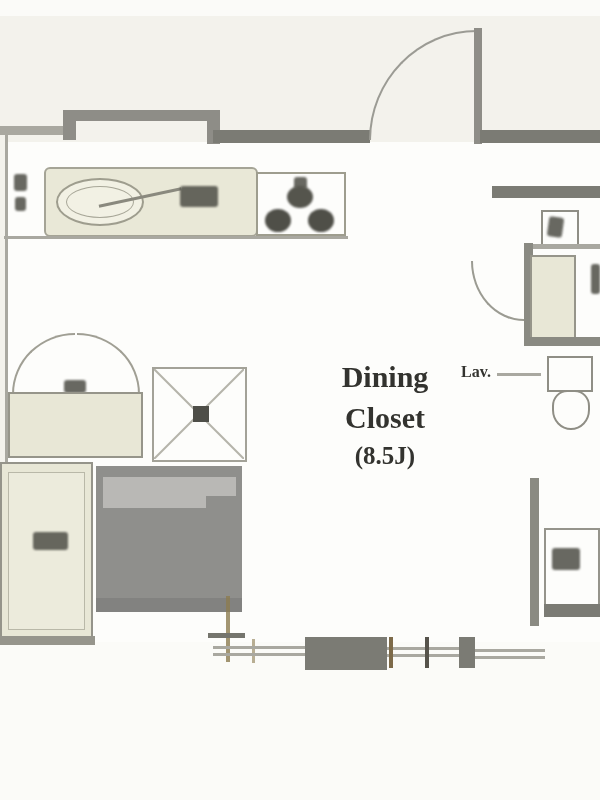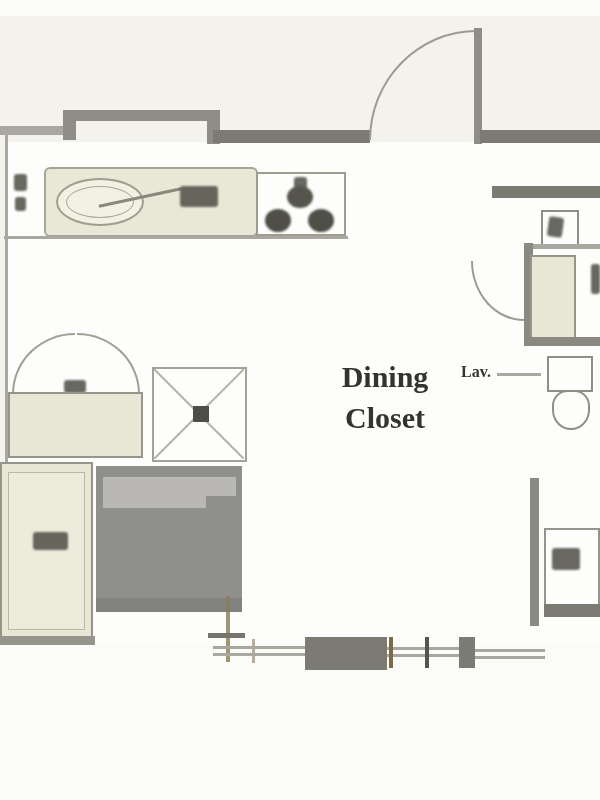--- a/index.html
+++ b/index.html
@@ -104,20 +104,21 @@
   <div class="abs wallthin" style="left:387px;top:654px;width:74px;height:2.5px;"></div>
   <div class="abs" style="left:389px;top:637px;width:4px;height:31px;background:#7d6a49;"></div>
   <div class="abs" style="left:425px;top:637px;width:4px;height:31px;background:#56534b;"></div>
   <div class="abs wall" style="left:459px;top:637px;width:16px;height:31px;"></div>
   <div class="abs wallthin" style="left:475px;top:649px;width:70px;height:2.5px;"></div>
   <div class="abs wallthin" style="left:475px;top:656px;width:70px;height:2.5px;"></div>
 
   <div class="abs lbl" style="left:290px;top:356px;width:190px;font-size:30px;line-height:1.38;">
     <div>Dining</div>
     <div>Closet</div>
+    <div style="font-size:25px;">(8.5J)</div>
   </div>
   <div class="abs lbl" style="left:420px;top:252px;width:95px;font-size:19px;line-height:1.2;">
   </div>
   <div class="abs lbl" style="left:10px;top:397px;width:130px;font-size:19px;line-height:1.25;color:#45453c;">
   </div>
   <div class="abs lbl" style="left:452px;top:363px;width:48px;font-size:16px;">Lav.</div>
 
  </div>
 </div>
 

